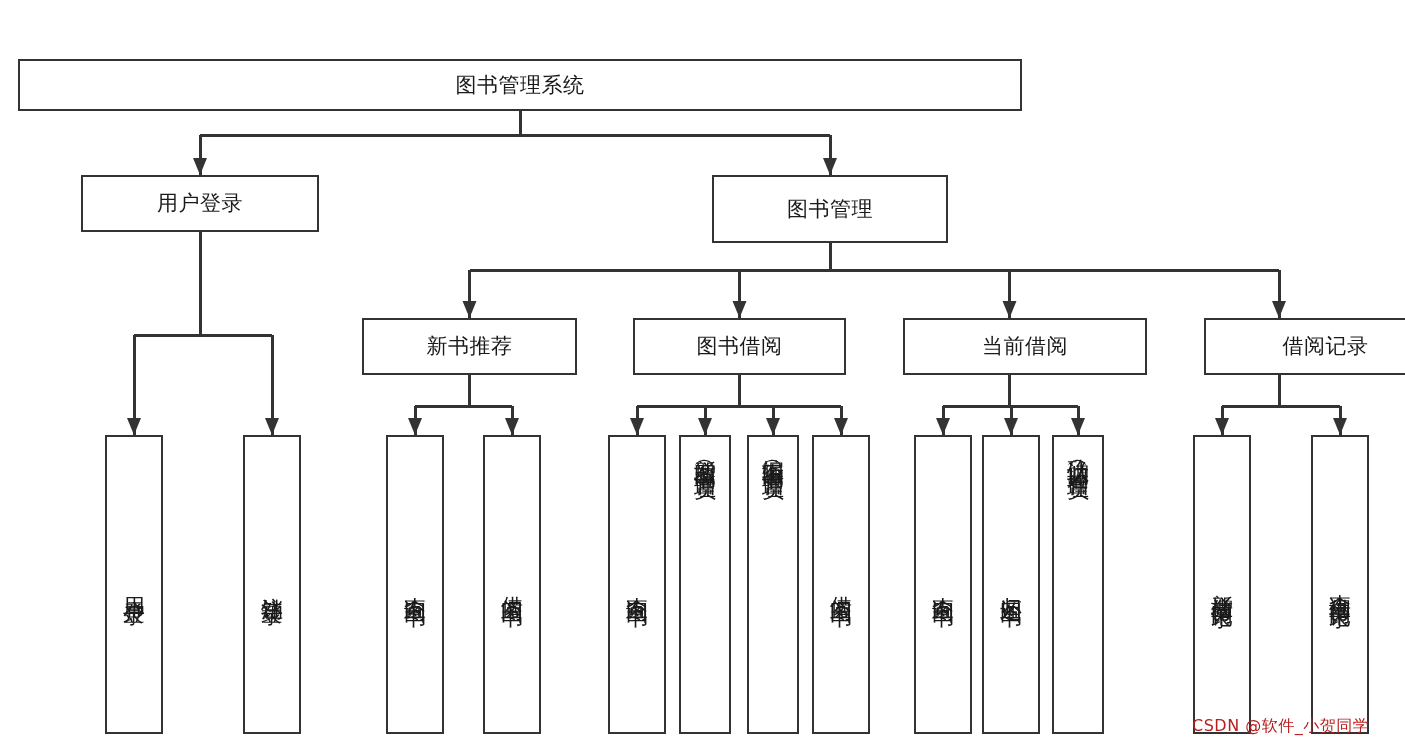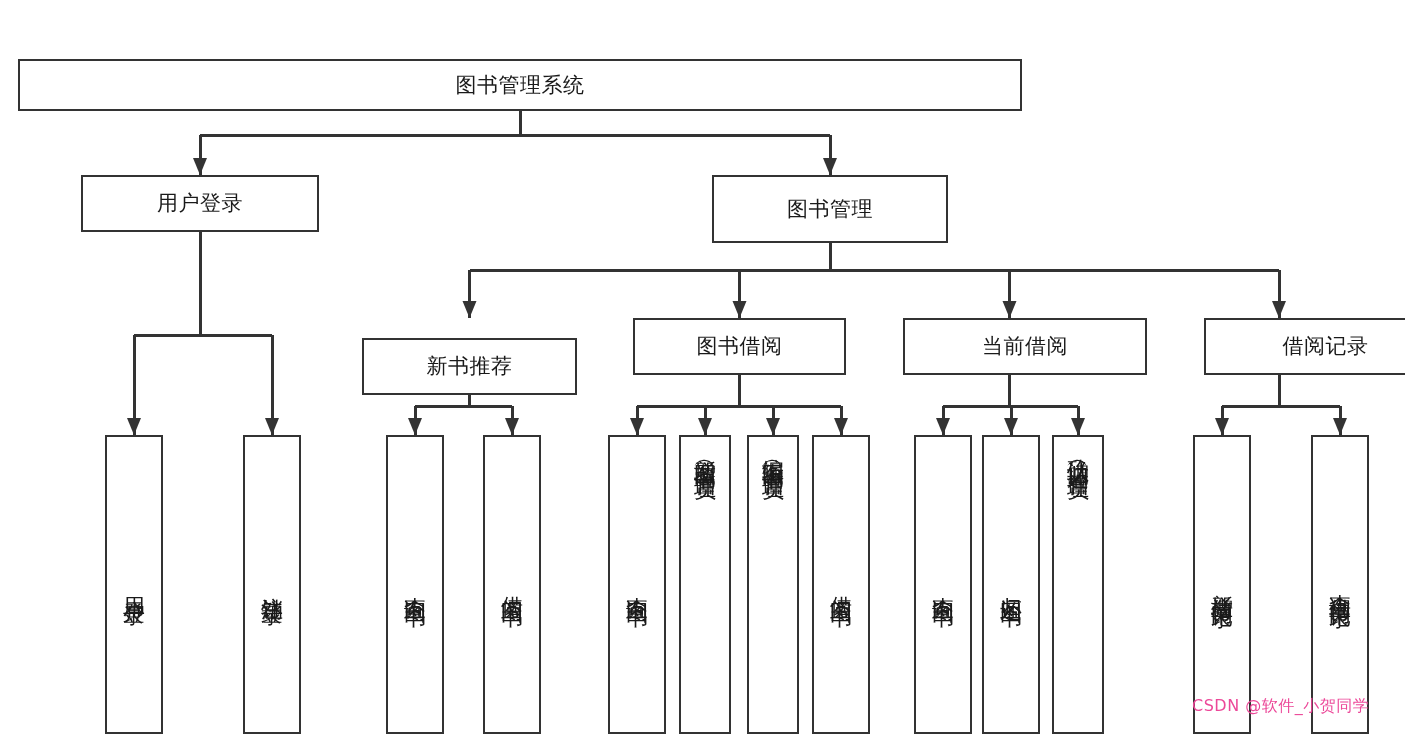--- a/index.html
+++ b/index.html
@@ -142,21 +142,21 @@
   <div id="node-layer">
       <div class="node horiz root" style="left: 18px; top: 14px; width: 1004px; height: 52px; border-color: rgb(51, 51, 51); margin-top: 45px;">
         <span class="label">图书管理系统</span>
       </div>
       <div class="node horiz" style="left: 81px; top: 175px; width: 238px; height: 57px; border-color: rgb(51, 51, 51);">
         <span class="label">用户登录</span>
       </div>
       <div class="node horiz" style="left: 712px; top: 175px; width: 236px; height: 68px; border-color: rgb(51, 51, 51);">
         <span class="label">图书管理</span>
       </div>
-      <div class="node horiz" style="left: 362px; top: 318px; width: 215px; height: 57px; border-color: rgb(51, 51, 51); margin-top: 20px;">
+      <div class="node horiz" style="left: 362px; top: 318px; width: 215px; height: 57px; border-color: rgb(51, 51, 51);">
         <span class="label">新书推荐</span>
       </div>
       <div class="node horiz" style="left: 633px; top: 318px; width: 213px; height: 57px; border-color: rgb(51, 51, 51); align-items: center;">
         <span class="label">图书借阅</span>
       </div>
       <div class="node horiz" style="left: 903px; top: 318px; width: 244px; height: 57px; border-color: rgb(51, 51, 51);">
         <span class="label">当前借阅</span>
       </div>
       <div class="node horiz" style="left: 1204px; top: 318px; width: 243px; height: 57px; border-color: rgb(51, 51, 51);">
         <span class="label">借阅记录</span>
@@ -194,14 +194,14 @@
       <div class="node vert top" style="left: 1052px; top: 435px; width: 52px; height: 299px; border-color: rgb(51, 51, 51);">
         <span class="label">确认归还（管理员）</span>
       </div>
       <div class="node vert mid" style="left: 1193px; top: 435px; width: 58px; height: 299px; border-color: rgb(51, 51, 51);">
         <span class="label">新增借阅记录</span>
       </div>
       <div class="node vert mid" style="left: 1311px; top: 435px; width: 58px; height: 299px; border-color: rgb(51, 51, 51);">
         <span class="label">查询借阅记录</span>
       </div>
     </div>
-  <div class="watermark" style="left: 1192px; top: 696px; color: #ec4899;">CSDN @软件_小贺同学</div>
+  <div class="watermark" style="left: 1192px; top: 716px; color: #b91c1c;">CSDN @软件_小贺同学</div>
 </div>
 
 </body></html>

